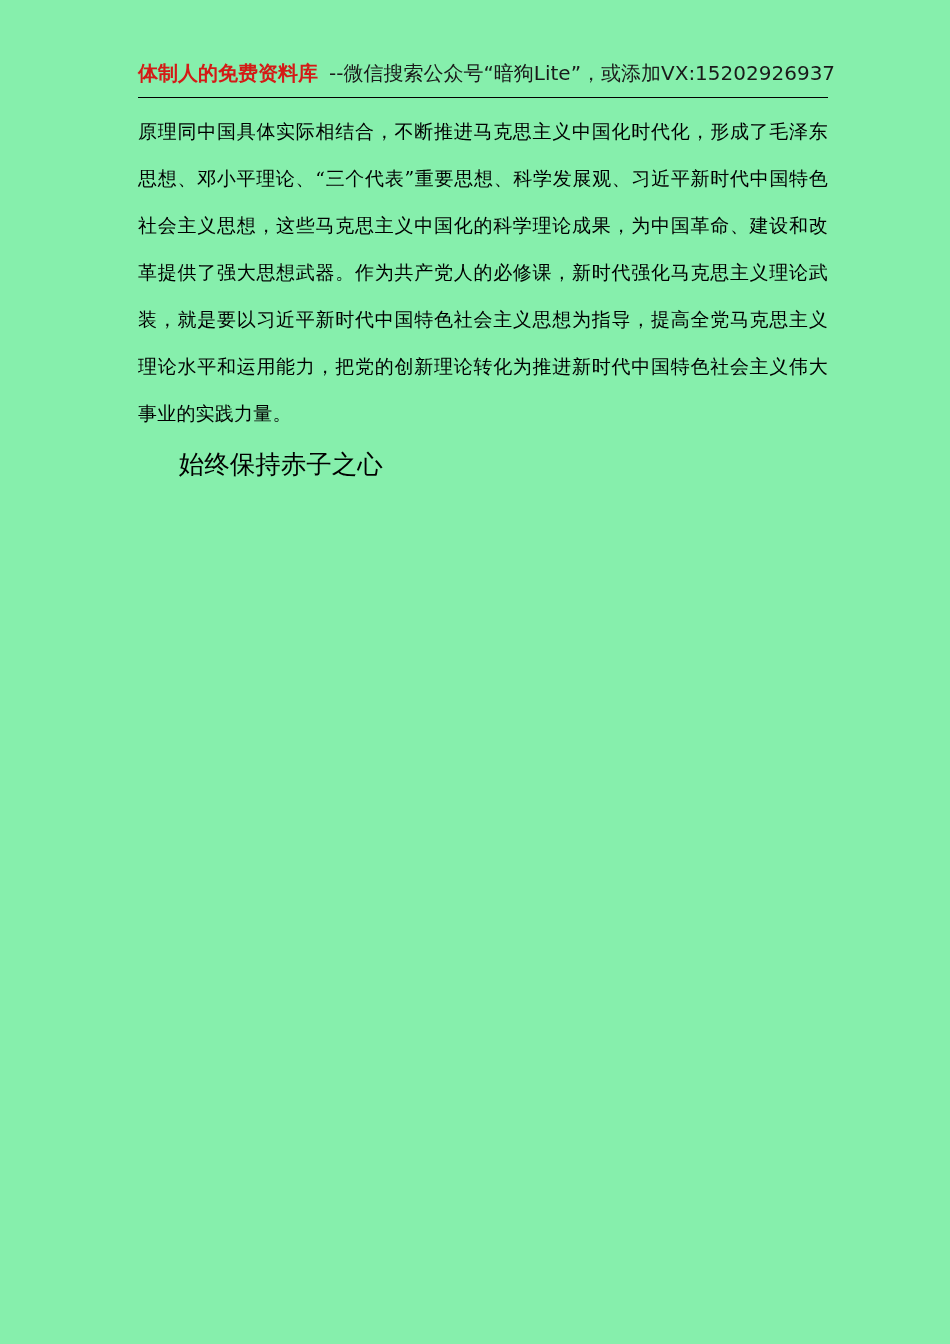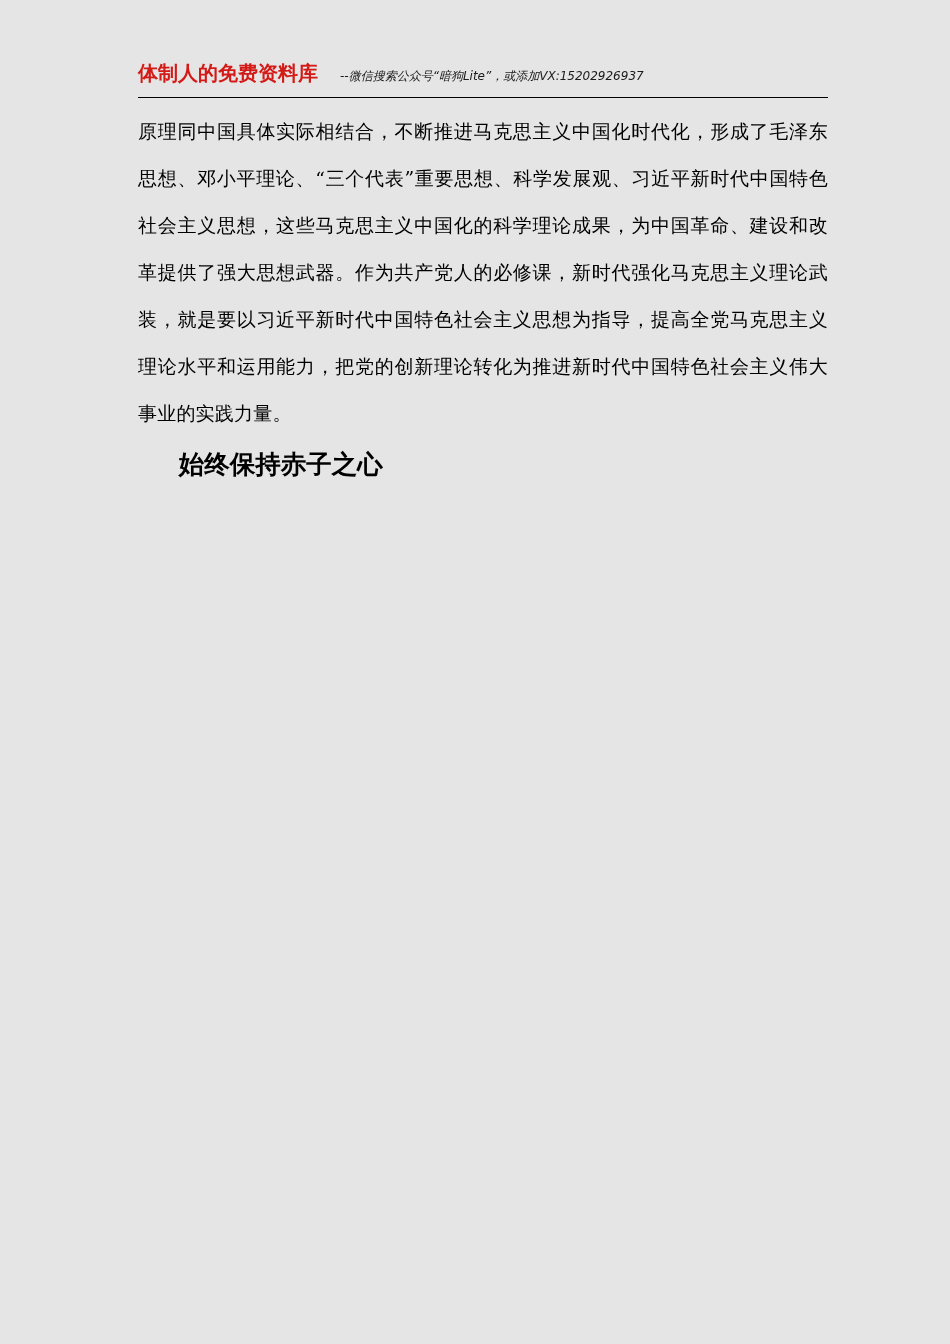--- a/index.html
+++ b/index.html
@@ -14,21 +14,21 @@
     color: #000000;
     position: relative;
     overflow: hidden;
   }
   .page {
     position: absolute;
     left: 0;
     top: 0;
     width: 950px;
     height: 1344px;
-    background: #e5e5e5;
+    background: #86efac;
   }
   .content {
     position: absolute;
     left: 138px;
     top: 60px;
     width: 690px;
   }
   
   .header-line {
     display: flex;
@@ -39,24 +39,23 @@
   }
   .header-brand {
     color: #d41a16;
     font-weight: bold;
     font-size: 20px;
     letter-spacing: 0px;
     font-family: "DejaVu Sans", "Liberation Sans", sans-serif;
   }
   .header-rest {
     color: #1a1a1a;
-    font-size: 12px;
-    margin-left: 22px;
+    font-size: 20px;
+    margin-left: 11px;
     font-family: "DejaVu Sans", "Liberation Sans", sans-serif;
-    font-style: italic;
   }
   .rule {
     border: none;
     border-top: 1px solid #000;
     margin: 2px 0 10px 0;
     width: 690px;
   }
   p.body-text {
     font-size: 19px;
     line-height: 47px;
@@ -66,21 +65,21 @@
     letter-spacing: 0.2px;
     font-family: "DejaVu Serif", "Liberation Serif", serif;
   }
   p.indent {
     text-indent: 2em;
   }
   h2.section-heading {
     font-size: 25.5px;
     line-height: 47px;
     margin: 4px 0 0 0;
-    font-weight: bold;
+    font-weight: normal;
     text-indent: 1.6em;
     font-family: "DejaVu Sans", "Liberation Sans", sans-serif;
   }
 </style>
 </head>
 <body>
 
 <div class="page">
   <div class="content">
 

